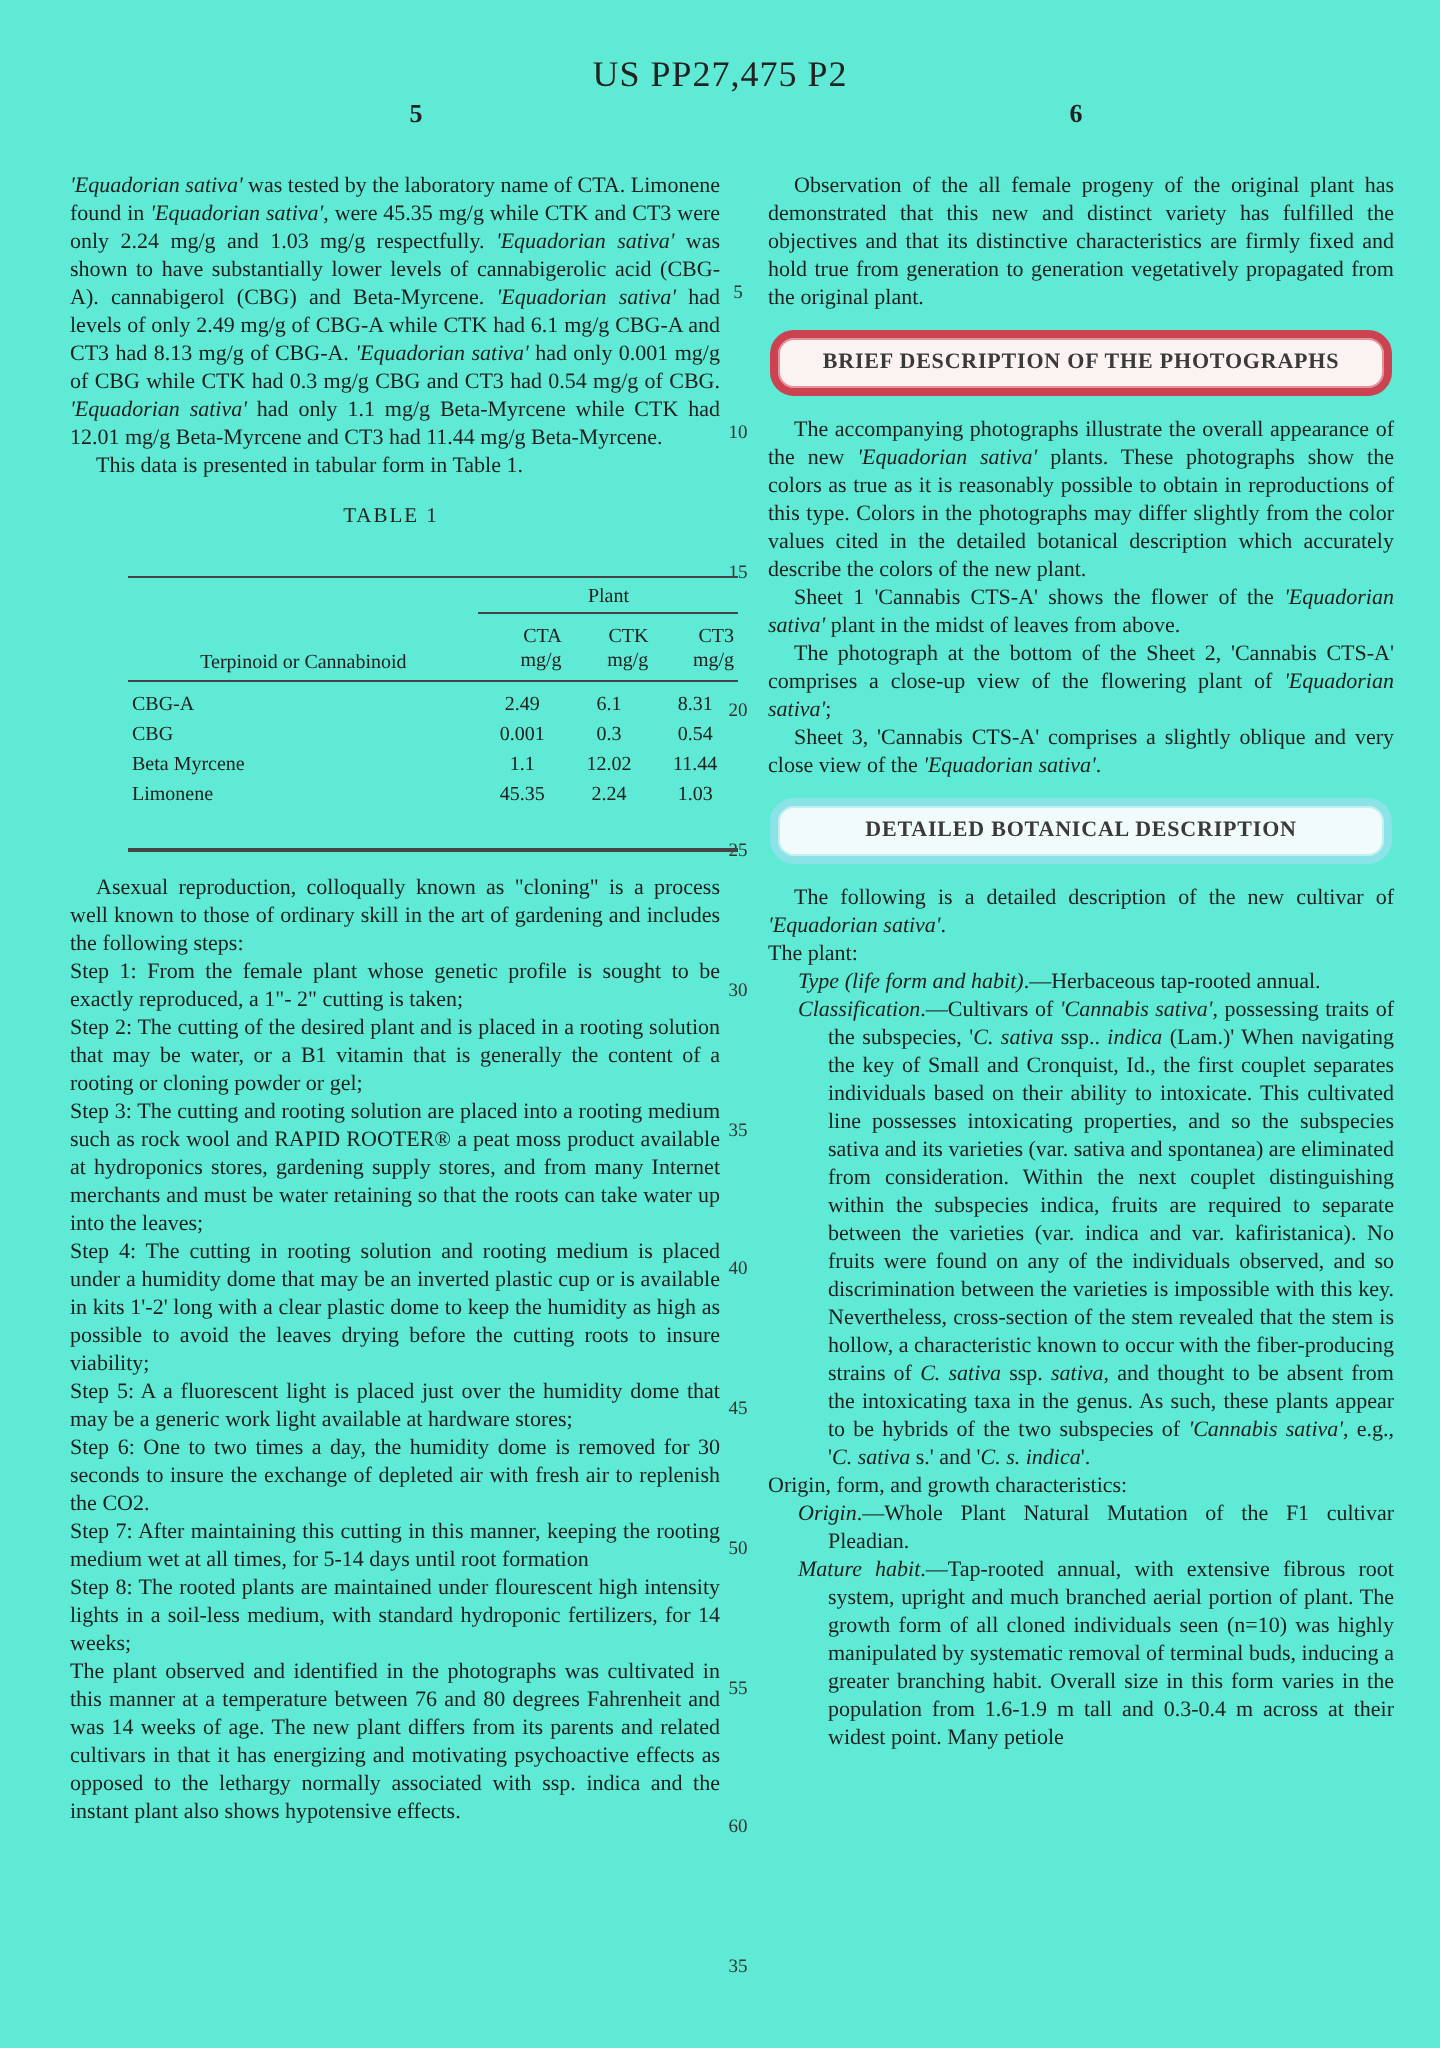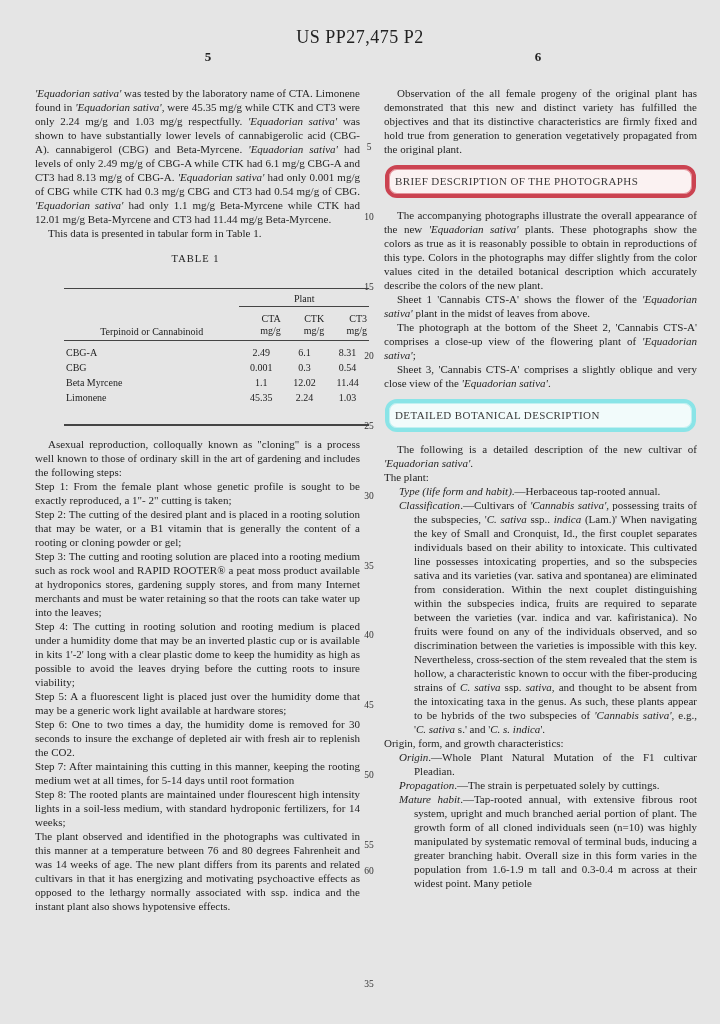--- a/index.html
+++ b/index.html
@@ -6,21 +6,21 @@
   body {
     width:720px; height:1024px;
     background:#ffffff;
     font-family:"Liberation Serif", serif;
     color:#1f1f1f;
     -webkit-font-smoothing:antialiased;
   }
   .page {
     position:relative;
     width:720px; height:1024px;
-    background:#e5e5e5;
+    background:#5eead4;
     overflow:hidden;
   }
   .doc-title {
     position:absolute; top:27px; left:0; width:100%;
     text-align:center;
     font-size:18px; letter-spacing:0.5px;
     color:#222;
   }
   .pagenum { position:absolute; top:49px; width:40px; text-align:center; font-weight:bold; font-size:13px; color:#222; }
   .pagenum.left { left:188px; }
@@ -53,23 +53,25 @@
   .t1 tbody td { padding-top:2px; line-height:13px; }
   .t1 tbody tr:first-child td { padding-top:5px; }
   .t1 tbody tr:last-child td { padding-bottom:20px; }
   .t1 .num { text-align:center; }
   .t1 .rlabel { text-align:left; }
 
   
   .heading-box {
     margin:9px 1px 10px 1px;
     border-radius:12px;
+    text-align:center;
     font-size:11px; letter-spacing:0.4px;
     color:#3a3a3a;
     padding:6px 6px 7px;
+    font-weight:bold;
   }
   .heading-box.red  { border:4px solid #cb4351; background:#fbf2f2; box-shadow:0 0 0 1px #e4939b inset; }
   .heading-box.cyan { border:4px solid #8ae4e7; background:#f2fbfb; box-shadow:0 0 0 1px #c2f0f1 inset; }
 
   
   .b-item { padding-left:30px; text-indent:-15px; }
   .plain-label { text-indent:0; }
 </style>
 </head>
 <body>
@@ -84,21 +86,21 @@
   <span class="gutter-num" style="top:212px">10</span>
   <span class="gutter-num" style="top:282px">15</span>
   <span class="gutter-num" style="top:351px">20</span>
   <span class="gutter-num" style="top:421px">25</span>
   <span class="gutter-num" style="top:491px">30</span>
   <span class="gutter-num" style="top:561px">35</span>
   <span class="gutter-num" style="top:630px">40</span>
   <span class="gutter-num" style="top:700px">45</span>
   <span class="gutter-num" style="top:770px">50</span>
   <span class="gutter-num" style="top:840px">55</span>
-  <span class="gutter-num" style="top:866px">60</span>
+  <span class="gutter-num" style="top:909px">60</span>
   <span class="gutter-num" style="top:979px">35</span>
 
   <div class="col col-left">
     <p><i>'Equadorian sativa'</i> was tested by the laboratory name of CTA. Limonene found in <i>'Equadorian sativa'</i>, were 45.35 mg/g while CTK and CT3 were only 2.24 mg/g and 1.03 mg/g respectfully. <i>'Equadorian sativa'</i> was shown to have substantially lower levels of cannabigerolic acid (CBG-A). cannabigerol (CBG) and Beta-Myrcene. <i>'Equadorian sativa'</i> had levels of only 2.49 mg/g of CBG-A while CTK had 6.1 mg/g CBG-A and CT3 had 8.13 mg/g of CBG-A. <i>'Equadorian sativa'</i> had only 0.001 mg/g of CBG while CTK had 0.3 mg/g CBG and CT3 had 0.54 mg/g of CBG. <i>'Equadorian sativa'</i> had only 1.1 mg/g Beta-Myrcene while CTK had 12.01 mg/g Beta-Myrcene and CT3 had 11.44 mg/g Beta-Myrcene.</p>
     <p class="indent">This data is presented in tabular form in Table 1.</p>
 
     <div class="table-block">
       <div class="table-caption">TABLE 1</div>
       <table class="t1">
         <thead>
@@ -178,17 +180,16 @@
     <div class="heading-box cyan">
       <span>DETAILED BOTANICAL DESCRIPTION</span>
     </div>
 
     <p class="indent">The following is a detailed description of the new cultivar of <i>'Equadorian sativa'</i>.</p>
     <p class="plain-label">The plant:</p>
     <p class="b-item"><i>Type (life form and habit)</i>.—Herbaceous tap-rooted annual.</p>
     <p class="b-item"><i>Classification</i>.—Cultivars of <i>'Cannabis sativa'</i>, possessing traits of the subspecies, '<i>C. sativa</i> ssp.. <i>indica</i> (Lam.)' When navigating the key of Small and Cronquist, Id., the first couplet separates individuals based on their ability to intoxicate. This cultivated line possesses intoxicating properties, and so the subspecies sativa and its varieties (var. sativa and spontanea) are eliminated from consideration. Within the next couplet distinguishing within the subspecies indica, fruits are required to separate between the varieties (var. indica and var. kafiristanica). No fruits were found on any of the individuals observed, and so discrimination between the varieties is impossible with this key. Nevertheless, cross-section of the stem revealed that the stem is hollow, a characteristic known to occur with the fiber-producing strains of <i>C. sativa</i> ssp. <i>sativa</i>, and thought to be absent from the intoxicating taxa in the genus. As such, these plants appear to be hybrids of the two subspecies of <i>'Cannabis sativa'</i>, e.g., '<i>C. sativa</i> s.' and '<i>C. s. indica</i>'.</p>
     <p class="plain-label">Origin, form, and growth characteristics:</p>
     <p class="b-item"><i>Origin</i>.—Whole Plant Natural Mutation of the F1 cultivar Pleadian.</p>
-    <p class="b-item"><i>Propagation</i>.—The strain is perpetuated solely by cuttings.</p>
     <p class="b-item"><i>Mature habit</i>.—Tap-rooted annual, with extensive fibrous root system, upright and much branched aerial portion of plant. The growth form of all cloned individuals seen (n=10) was highly manipulated by systematic removal of terminal buds, inducing a greater branching habit. Overall size in this form varies in the population from 1.6-1.9 m tall and 0.3-0.4 m across at their widest point. Many petiole</p>
   </div>
 
 </div>
 
 </body></html>

